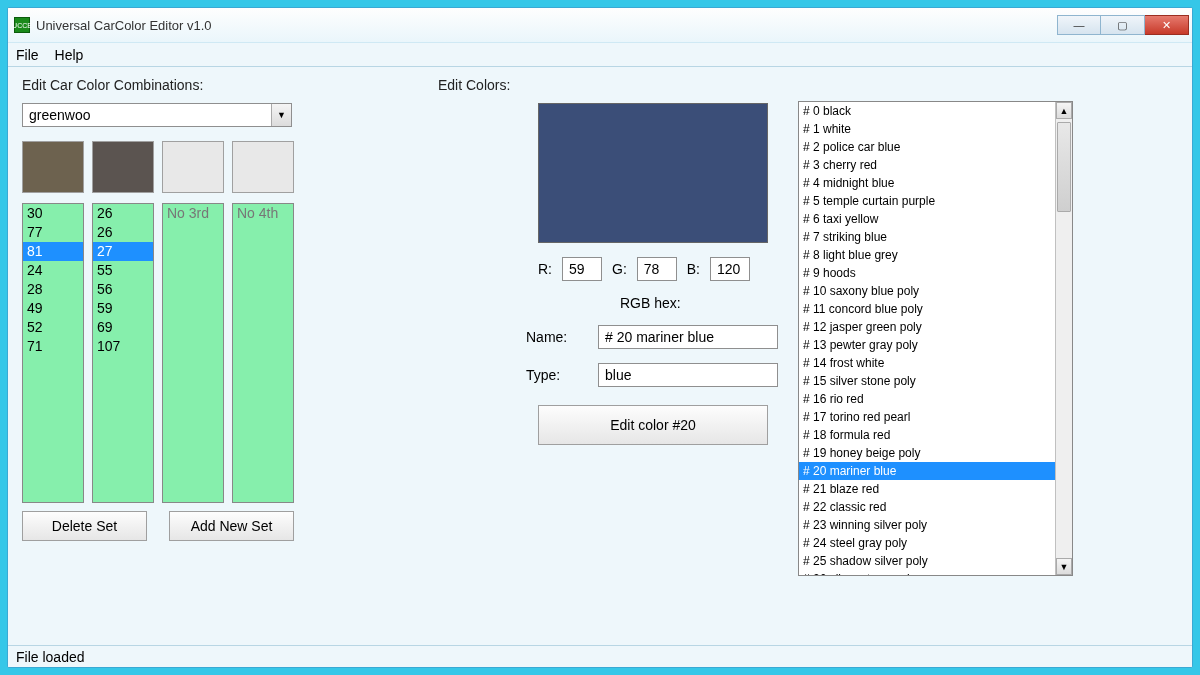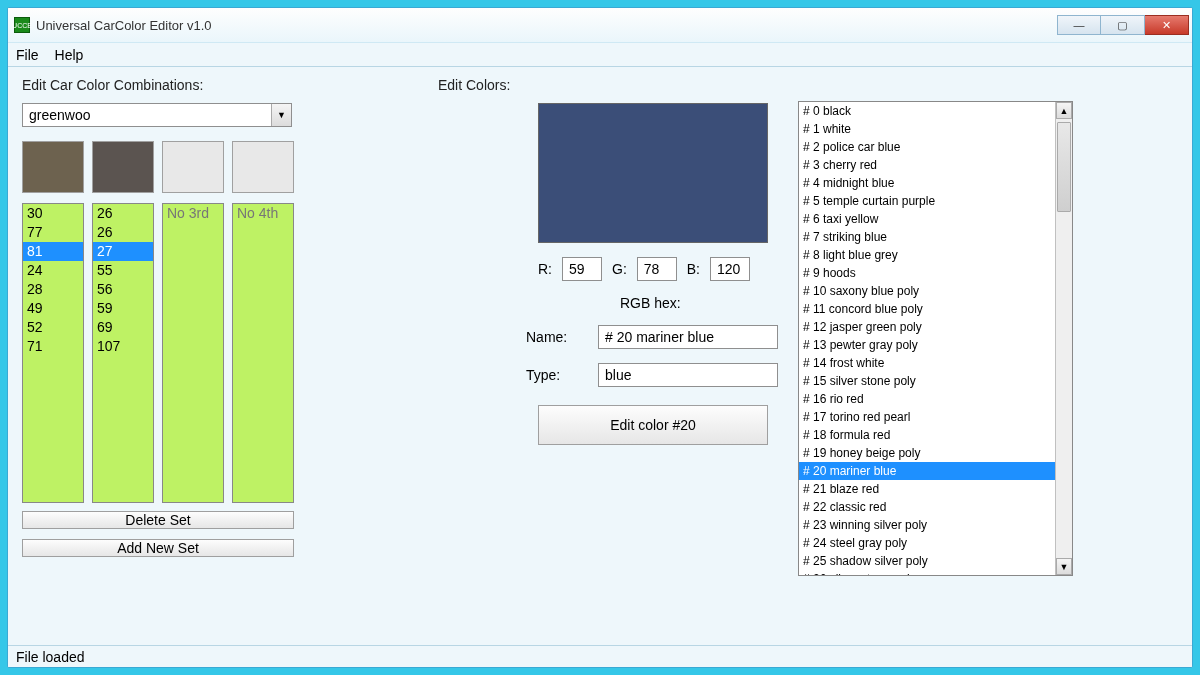--- a/index.html
+++ b/index.html
@@ -84,36 +84,36 @@
   }
   .swatches { display:flex; gap:8px;}
   .swatch {
     width:62px; height:52px;
     border:1px solid #a0a0a0;
     background:#e8e8e8;
   }
   .lists { display:flex; gap:8px; }
   .listbox {
     width:62px; height:300px;
-    border:1px solid #888; background:#bef264;
+    border:1px solid #888; background:#86efac;
     overflow:hidden;
     font-size:14px;
   }
   .listbox .item { padding:0 4px; line-height:19px; white-space:nowrap;}
   .listbox .placeholder { color:#777; padding:0 4px; line-height:19px;}
   .listbox .item.sel { background:#1e90ff; color:#fff;}
   .btn {
     border:1px solid #9f9f9f;
     background:linear-gradient(#fdfdfd,#e6e6e6);
     height:30px;
     font-size:14px;
     display:flex;align-items:center;justify-content:center;
     cursor:default;
   }
-  .btnrow { display:flex; gap:10px; margin-top:8px;flex-direction:column;}
+  .btnrow { display:flex; gap:22px; margin-top:8px;}
   .btnrow .btn { flex:1;}
   .preview {
     width:230px; height:140px;
     border:1px solid #666;
     background:#3b4e78;
   }
   .field-row { display:flex; align-items:center; gap:8px; margin-top:14px;}
   .field-label { width:64px; font-size:14px;}
   .tinput {
     border:1px solid #8f8f8f; background:#fff;

